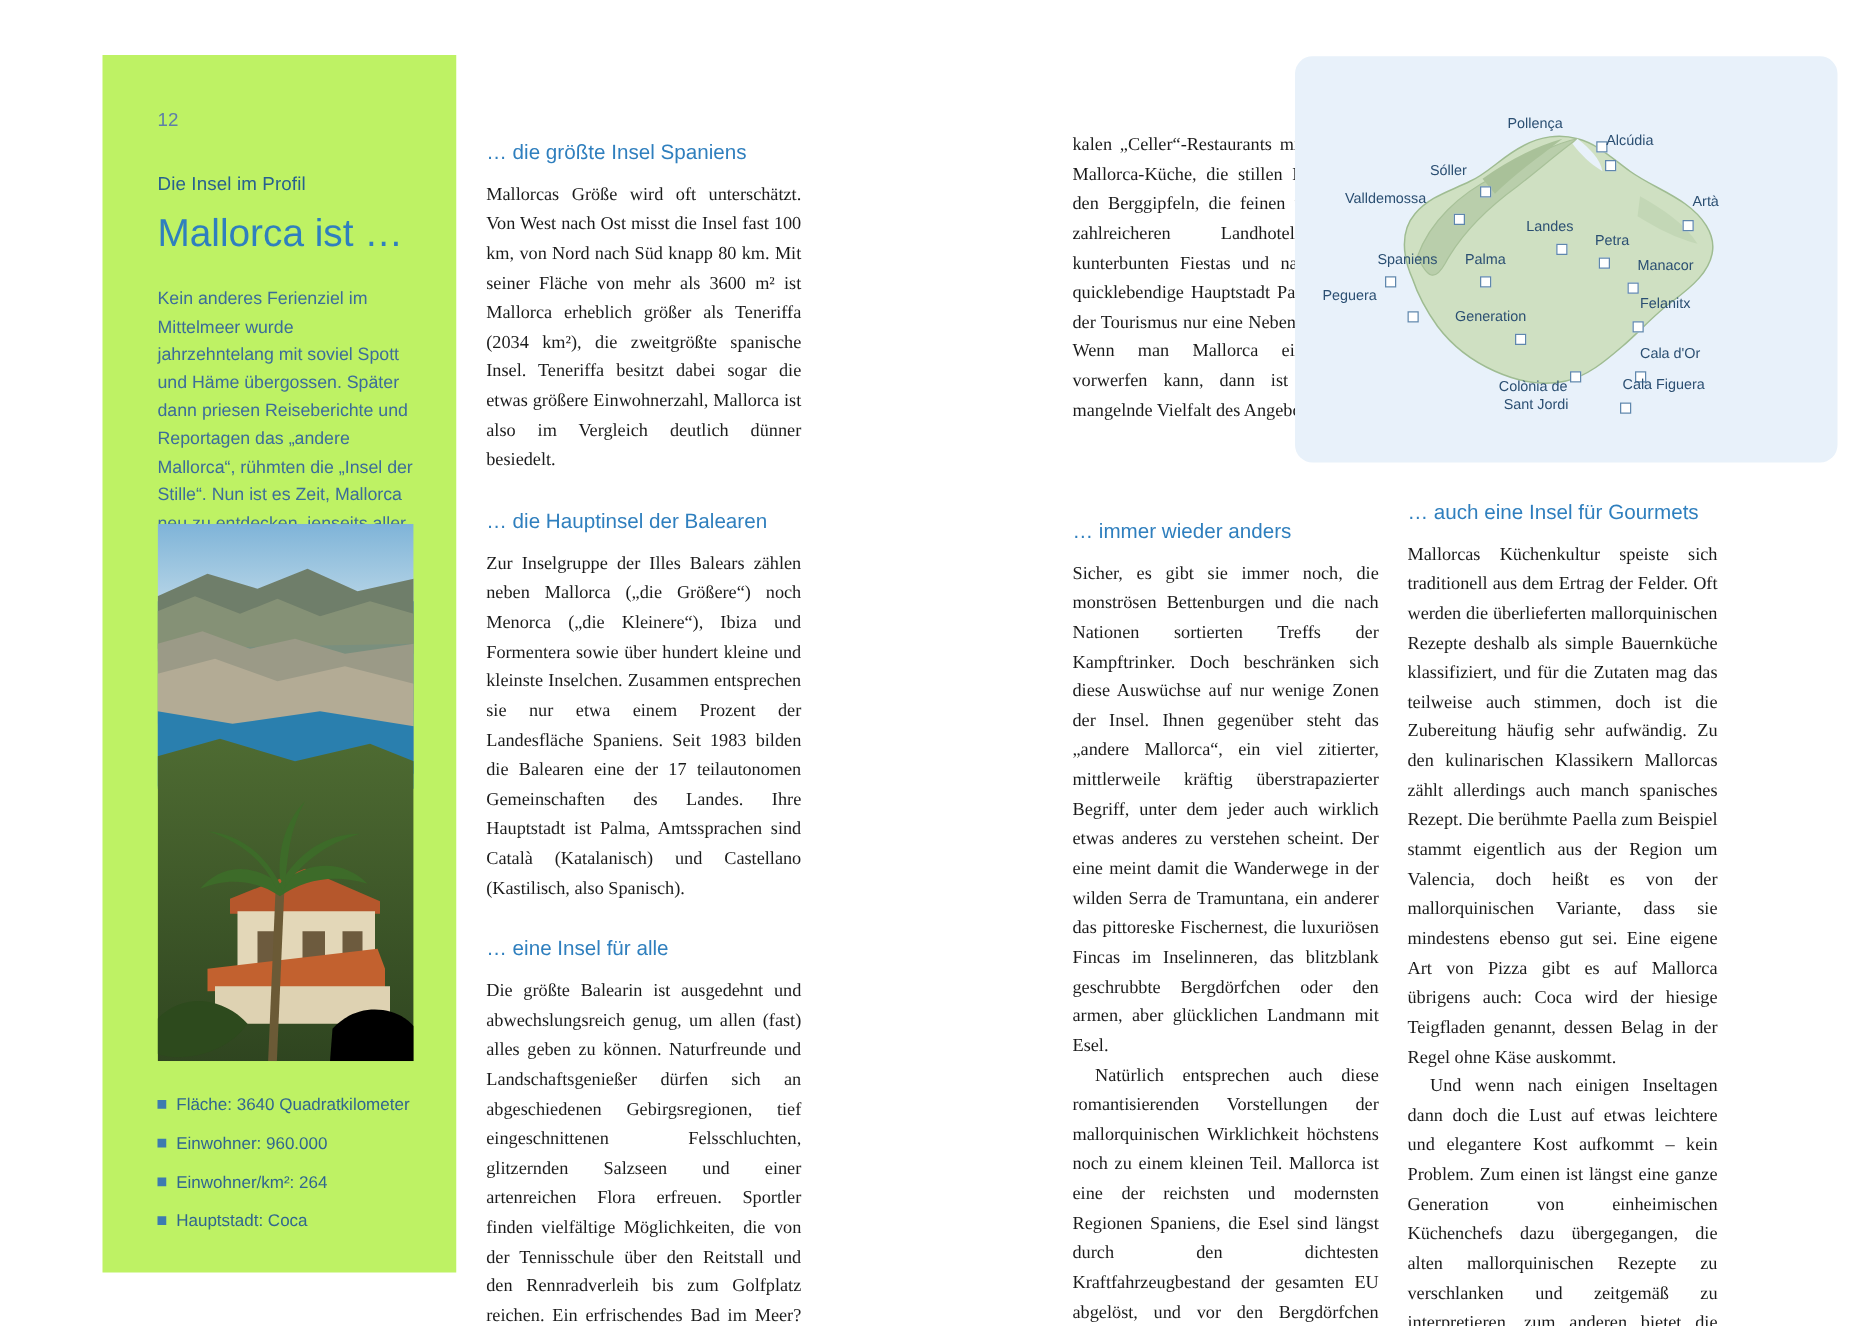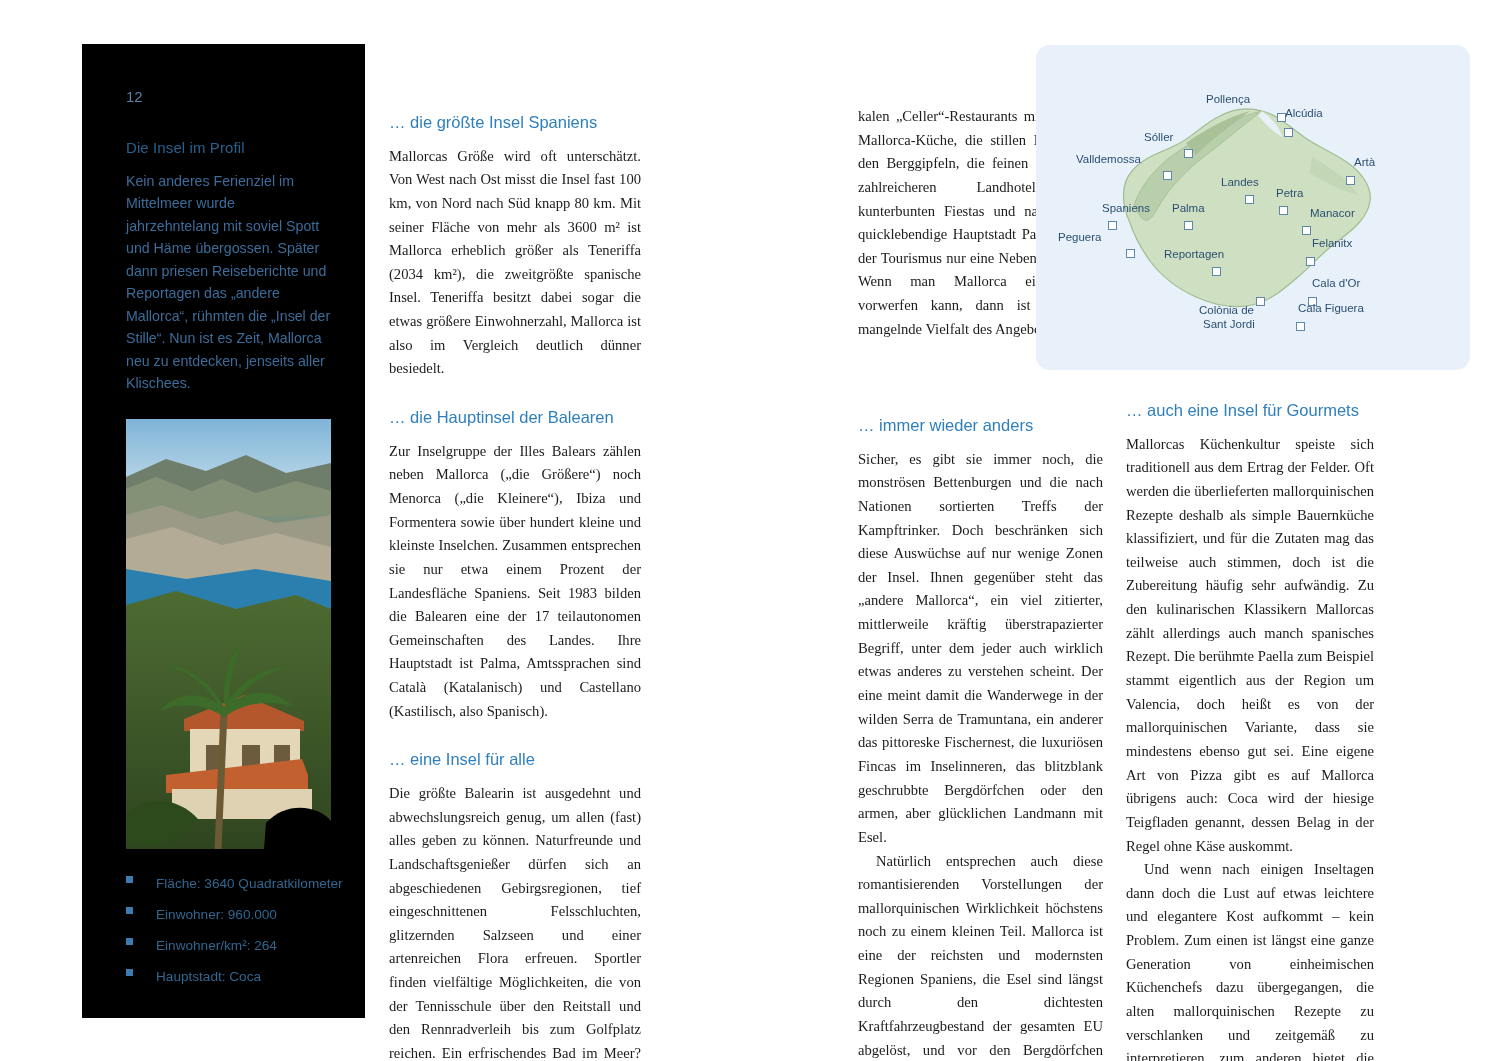--- a/index.html
+++ b/index.html
@@ -8,21 +8,21 @@
     background:#ffffff;
     font-family:"Liberation Serif", serif;
     position:relative;
     overflow:hidden;
   }
   .page{position:absolute;inset:0;}
 
   
   .sidebar{
     position:absolute;left:82px;top:44px;width:283px;height:974px;
-    background:#000000;
+    background:#bef264;
   }
   .sidebar-inner{padding:44px 34px 0 44px;}
   .folio{
     font-family:"Liberation Sans", sans-serif;
     font-size:15px;color:#5e7fa8;margin-bottom:34px;
   }
   .kicker{
     font-family:"Liberation Sans", sans-serif;
     font-size:15px;color:#27608f;margin-bottom:14px;letter-spacing:.1px;
   }
@@ -38,21 +38,21 @@
   .photo{
     position:absolute;left:44px;top:375px;width:205px;height:430px;
     overflow:hidden;
   }
   .photo svg{display:block;}
   .facts{
     position:absolute;left:44px;top:832px;width:230px;
     font-family:"Liberation Sans", sans-serif;
     font-size:13.6px;color:#31668f;
   }
-  .fact{margin-bottom:16px;display:flex;align-items:flex-start;gap:23px;}
+  .fact{margin-bottom:16px;display:flex;align-items:center;gap:8px;}
   .bullet{
     width:7px;height:7px;background:#3d7bb0;display:inline-block;flex:0 0 auto;
   }
 
   
   .col{
     position:absolute;
     font-size:14.6px;
     line-height:1.62;
     color:#1b1b1b;
@@ -93,20 +93,21 @@
 </style>
 </head>
 <body>
 
 <div class="page">
 
   <div class="sidebar">
     <div class="sidebar-inner">
       <div class="folio">12</div>
       <div class="kicker">Die Insel im Profil</div>
+      <h1 class="sidebar-title">Mallorca ist …</h1>
       <div class="lede">Kein anderes Ferienziel im Mittelmeer wurde jahrzehntelang mit soviel Spott und Häme übergossen. Später dann priesen Reiseberichte und Reportagen das „andere Mallorca“, rühmten die „Insel der Stille“. Nun ist es Zeit, Mallorca neu zu entdecken, jenseits aller Klischees.</div>
     </div>
 
     <div class="photo">
       <svg width="205" height="430" viewBox="0 0 205 430" xmlns="http://www.w3.org/2000/svg" aria-hidden="true">
         <defs>
           <linearGradient id="sky" x1="0" y1="0" x2="0" y2="1">
             <stop offset="0%" stop-color="#7fb4d8"></stop>
               <stop offset="100%" stop-color="#bcd8e8"></stop>
           </linearGradient>
@@ -265,21 +266,21 @@
     <div class="mapdot" style="left:148px;top:176px"></div>
     <div class="maplabel" style="left:136px;top:157px">Palma</div>
 
     <div class="mapdot" style="left:90px;top:204px"></div>
     <div class="maplabel" style="left:22px;top:186px">Peguera</div>
 
     <div class="mapdot" style="left:270px;top:212px"></div>
     <div class="maplabel" style="left:276px;top:192px">Felanitx</div>
 
     <div class="mapdot" style="left:176px;top:222px"></div>
-    <div class="maplabel" style="left:128px;top:203px">Reportagen</div>
+    <div class="maplabel" style="left:128px;top:203px">Generation</div>
 
     <div class="mapdot" style="left:272px;top:252px"></div>
     <div class="maplabel" style="left:276px;top:232px">Cala d'Or</div>
 
     <div class="mapdot" style="left:260px;top:277px"></div>
     <div class="maplabel" style="left:262px;top:257px">Cala Figuera</div>
 
     <div class="mapdot" style="left:220px;top:252px"></div>
     <div class="maplabel" style="left:163px;top:259px">Colònia de</div>
     <div class="maplabel" style="left:167px;top:273px">Sant Jordi</div>

